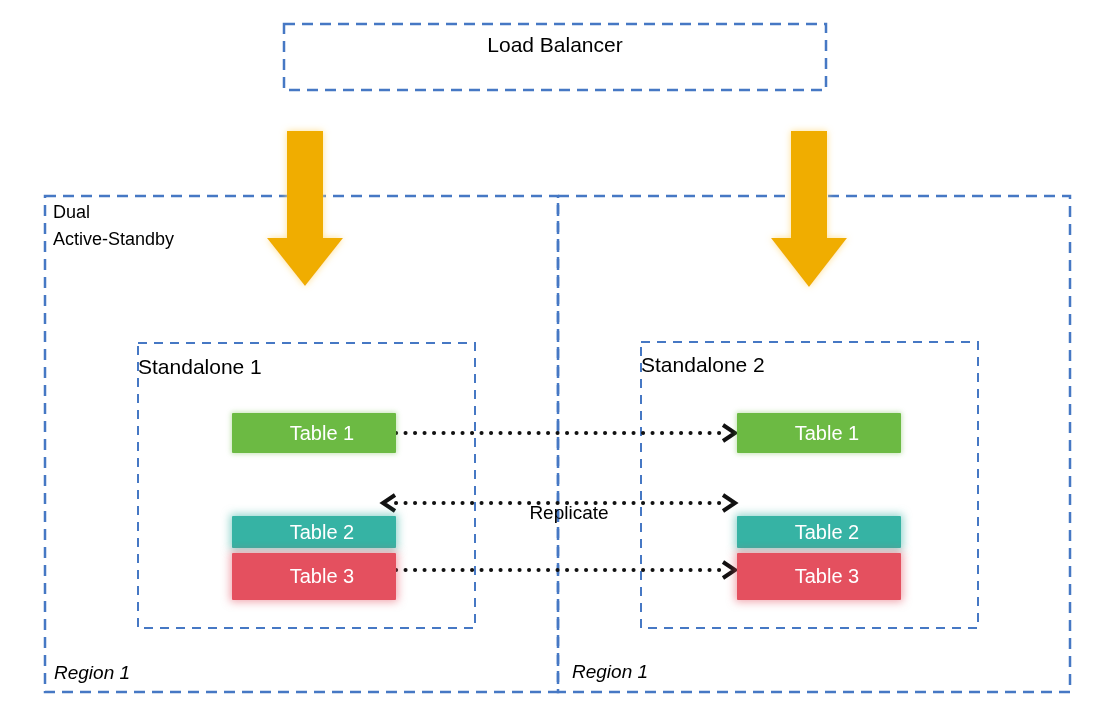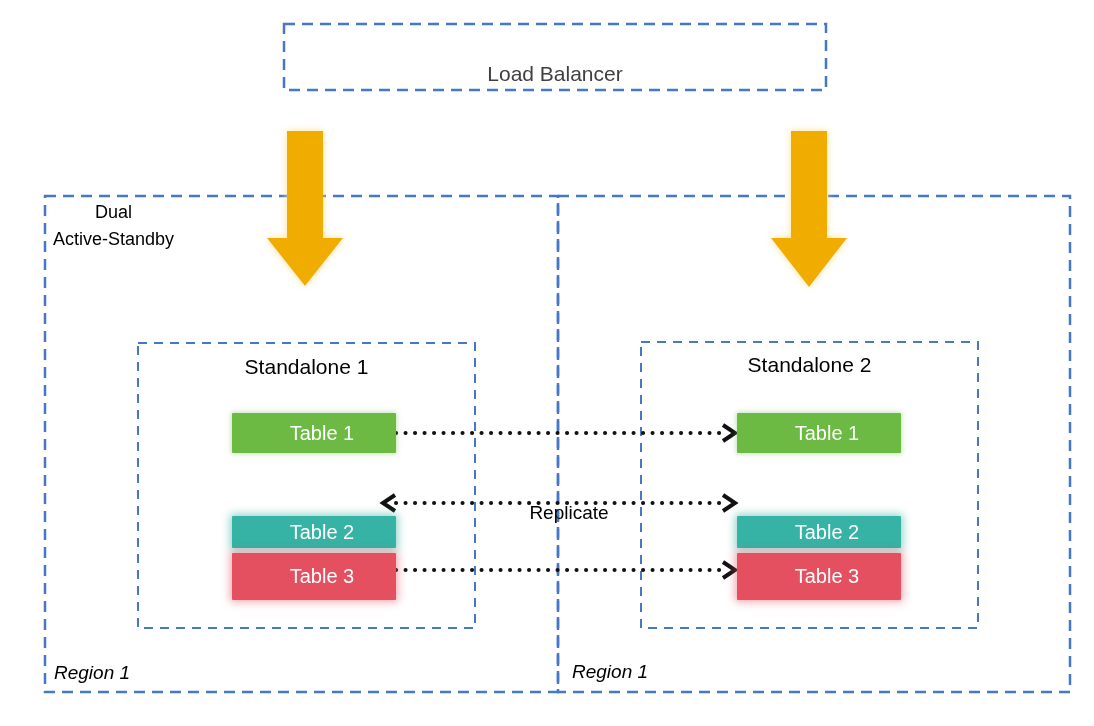--- a/index.html
+++ b/index.html
@@ -7,29 +7,29 @@
     position:relative; width:1094px; height:726px;
     background:#ffffff; overflow:hidden;
     font-family:"Liberation Sans", "DejaVu Sans", sans-serif;
     color:#111;
   }
   .layer { position:absolute; left:0; top:0; width:1094px; height:726px; }
 
   .abs { position:absolute; }
 
   .lb-label {
-    left:284px; top:41px; width:542px; height:66px;
+    left:284px; top:12px; width:542px; height:66px;
     display:flex; align-items:center; justify-content:center;
-    font-size:21px; color:#404040;
+    font-size:21px; color:#000000;
   }
   .dual-label {
     left:53px; top:199px; font-size:18px; line-height:27px;
-    white-space:pre-line; color:#000;text-align:center;
+    white-space:pre-line; color:#000;
   }
-  .standalone-title { font-size:21px; text-align:center; color:#000; }
+  .standalone-title { font-size:21px; color:#000; }
   .standalone-title.s1 { left:138px; top:355px; width:337px; }
   .standalone-title.s2 { left:641px; top:353px; width:337px; }
 
   .replicate-label {
     left:489px; top:466px; width:160px; text-align:center;
     font-size:19px; color:#000;margin-top:36px;
   }
   .region-label { font-size:19px; color:#000;font-style:italic; }
   .region-label.r1 { left:54px; top:662px; }
   .region-label.r2 { left:572px; top:661px; }

